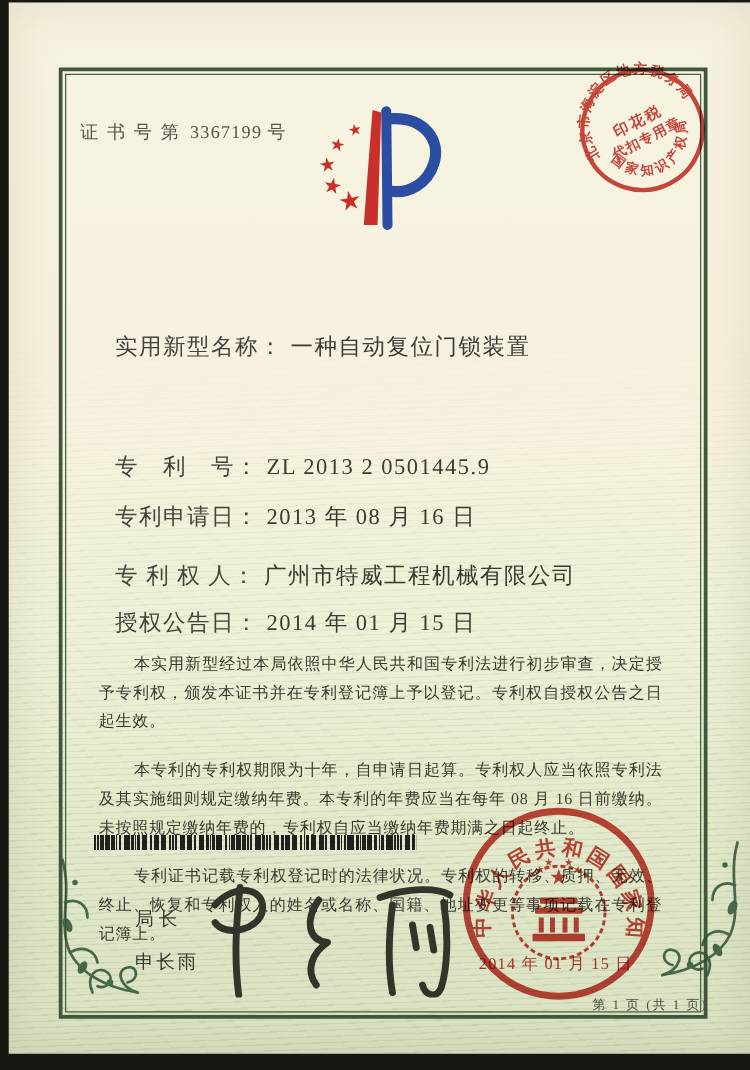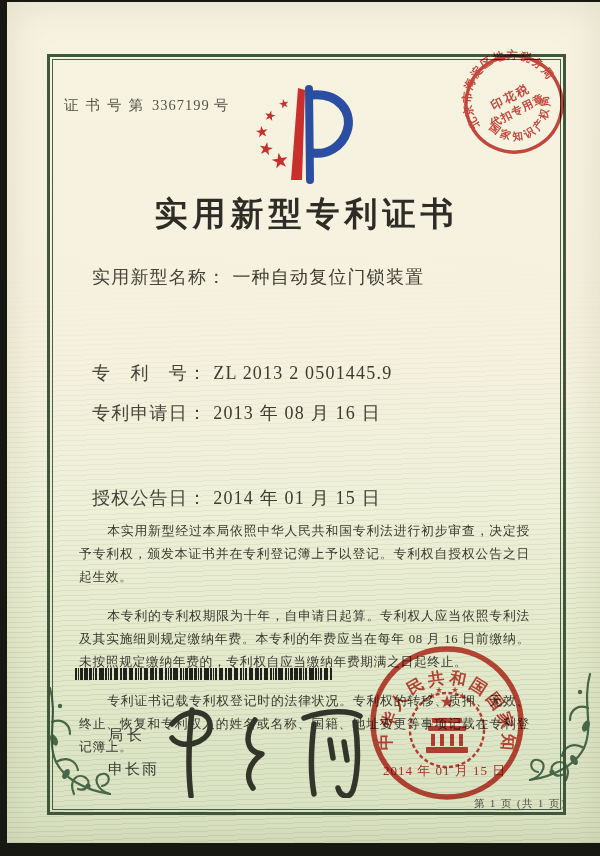--- a/index.html
+++ b/index.html
@@ -98,30 +98,32 @@
     <path d="M73,4 L74,95" stroke="#2b4ea2" stroke-width="8" stroke-linecap="round" fill="none"></path>
     <path d="M76,10 C104,8 117,28 111,46 C106,62 91,70 77,68" stroke="#2b4ea2" stroke-width="9" stroke-linecap="round" fill="none"></path>
 
     <use href="#star" transform="translate(48,19) scale(5) rotate(-12)" fill="#c9302c"></use>
     <use href="#star" transform="translate(34,31) scale(5.6) rotate(12)" fill="#c9302c"></use>
     <use href="#star" transform="translate(26,47) scale(6.2) rotate(-8)" fill="#c9302c"></use>
     <use href="#star" transform="translate(30,64) scale(7) rotate(10)" fill="#c9302c"></use>
     <use href="#star" transform="translate(44,76) scale(8.4) rotate(-10)" fill="#c9302c"></use>
   </svg>
 
-  <div class="title">实用新型专利证书</div>
 
   <div class="field f0">
     <span class="lab">实用新型名称：</span><span class="val">一种自动复位门锁装置</span>
   </div>
   <div class="field f2">
     <span class="lab">专　利　号：</span><span class="val">ZL 2013 2 0501445.9</span>
   </div>
   <div class="field f3">
     <span class="lab">专利申请日：</span><span class="val">2013 年 08 月 16 日</span>
+  </div>
+  <div class="field f4">
+    <span class="lab">专 利 权 人：</span><span class="val">广州市特威工程机械有限公司</span>
   </div>
   <div class="field f5">
     <span class="lab">授权公告日：</span><span class="val">2014 年 01 月 15 日</span>
   </div>
 
   <div class="paras">
     <p>本实用新型经过本局依照中华人民共和国专利法进行初步审查，决定授予专利权，颁发本证书并在专利登记簿上予以登记。专利权自授权公告之日起生效。</p>
     <p>本专利的专利权期限为十年，自申请日起算。专利权人应当依照专利法及其实施细则规定缴纳年费。本专利的年费应当在每年 08 月 16 日前缴纳。未按照规定缴纳年费的，专利权自应当缴纳年费期满之日起终止。</p>
     <p>专利证书记载专利权登记时的法律状况。专利权的转移、质押、无效、终止、恢复和专利权人的姓名或名称、国籍、地址变更等事项记载在专利登记簿上。</p>
   </div>

